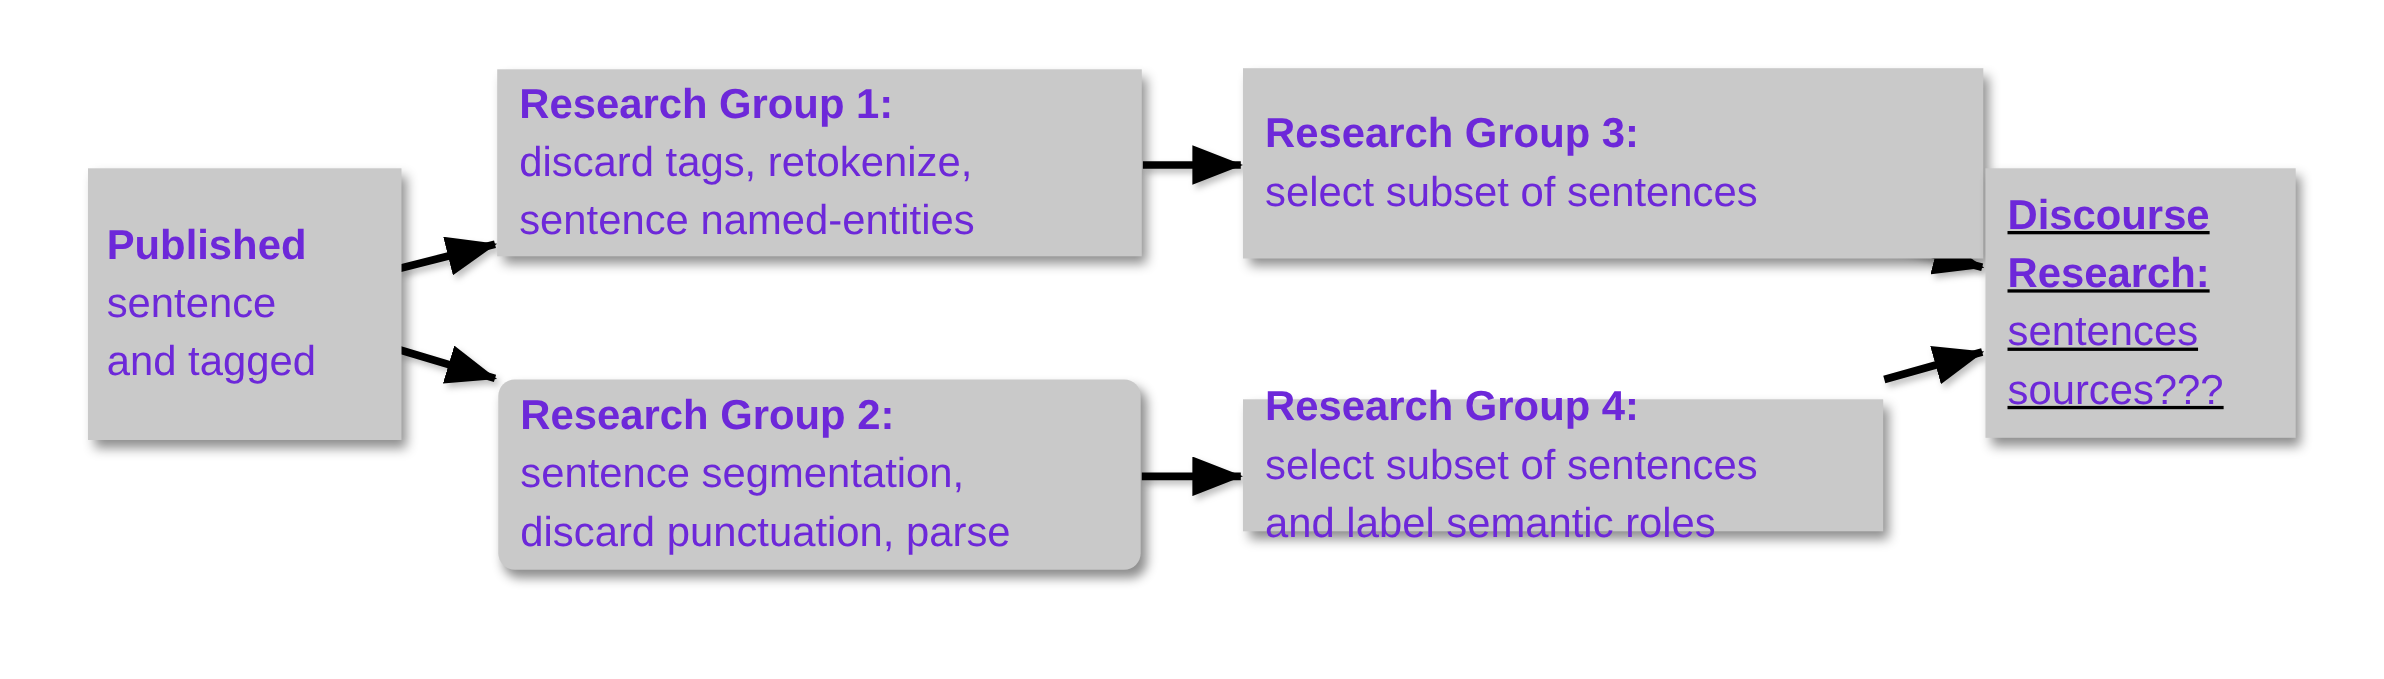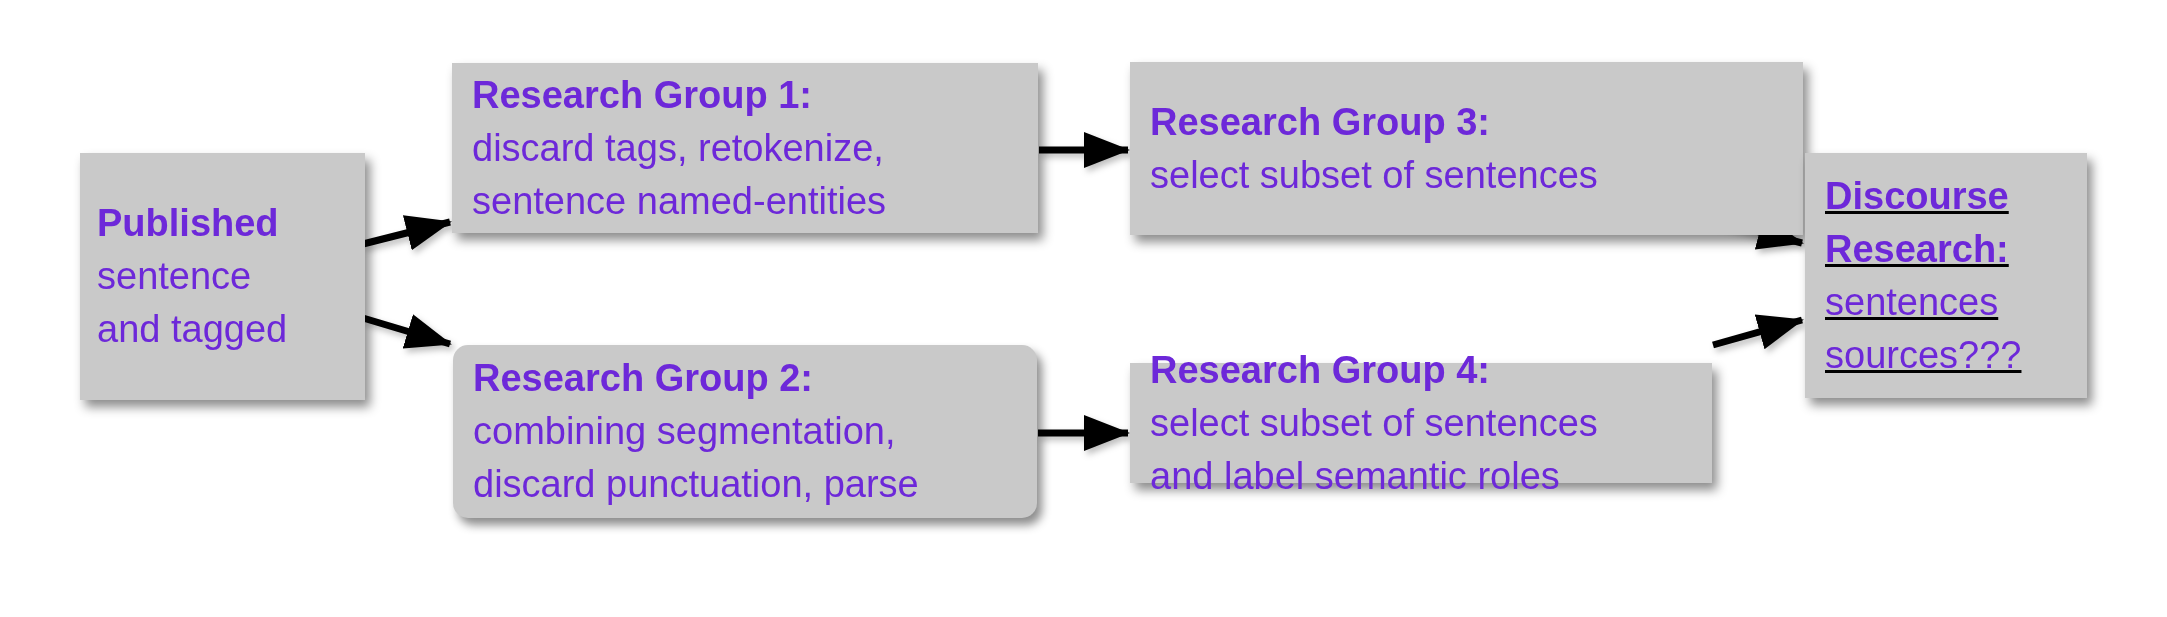--- a/index.html
+++ b/index.html
@@ -76,21 +76,21 @@
   </div>
 
   <div class="node" id="rg1">
     <div class="ln b">Research Group 1:</div>
     <div class="ln">discard tags, retokenize,</div>
     <div class="ln">sentence named-entities</div>
   </div>
 
   <div class="node" id="rg2">
     <div class="ln b">Research Group 2:</div>
-    <div class="ln">combining segmentation,</div>
+    <div class="ln">sentence segmentation,</div>
     <div class="ln">discard punctuation, parse</div>
   </div>
 
   <div class="node" id="rg3">
     <div class="ln b">Research Group 3:</div>
     <div class="ln">select subset of sentences</div>
   </div>
 
   <div class="node" id="rg4">
     <div class="ln b">Research Group 4:</div>

